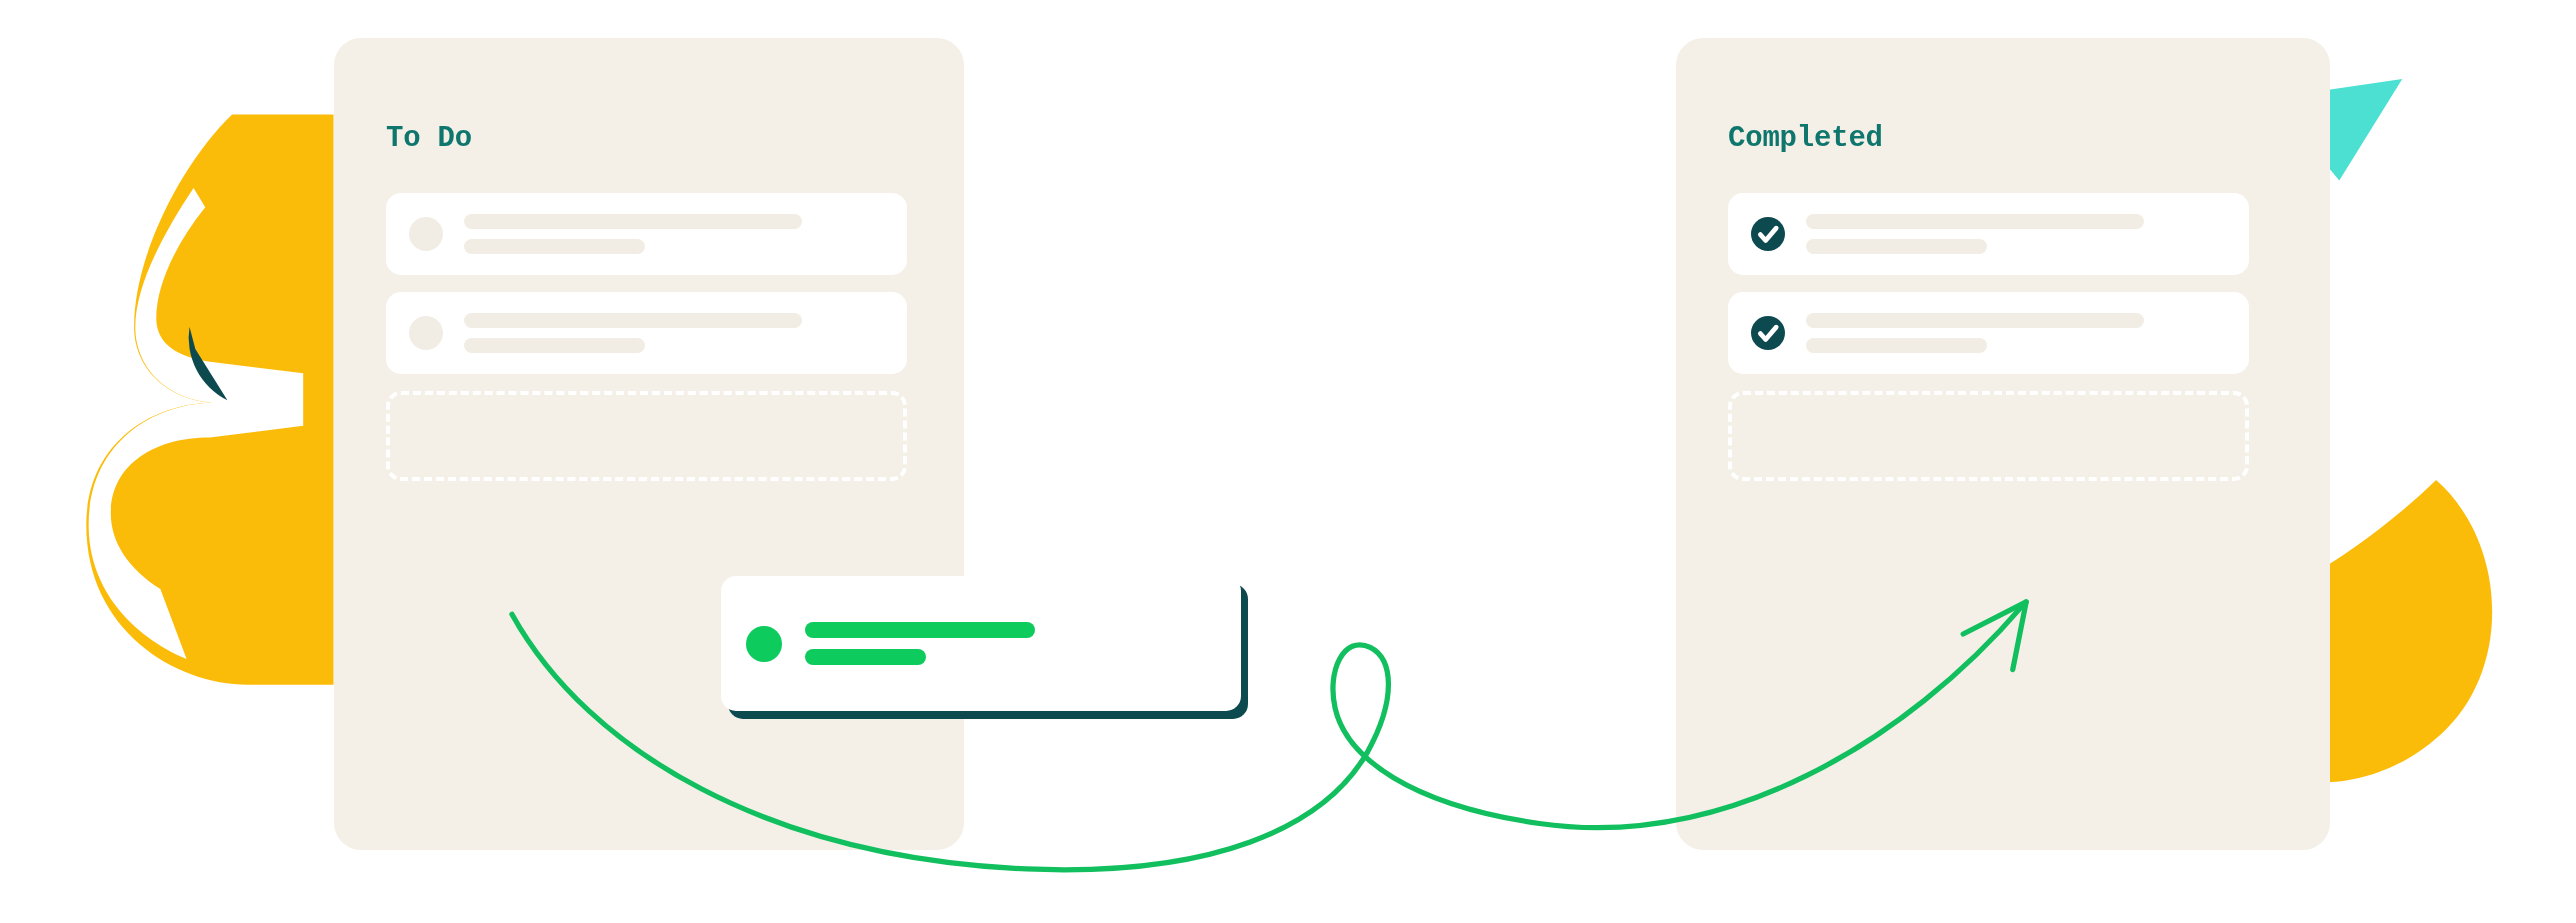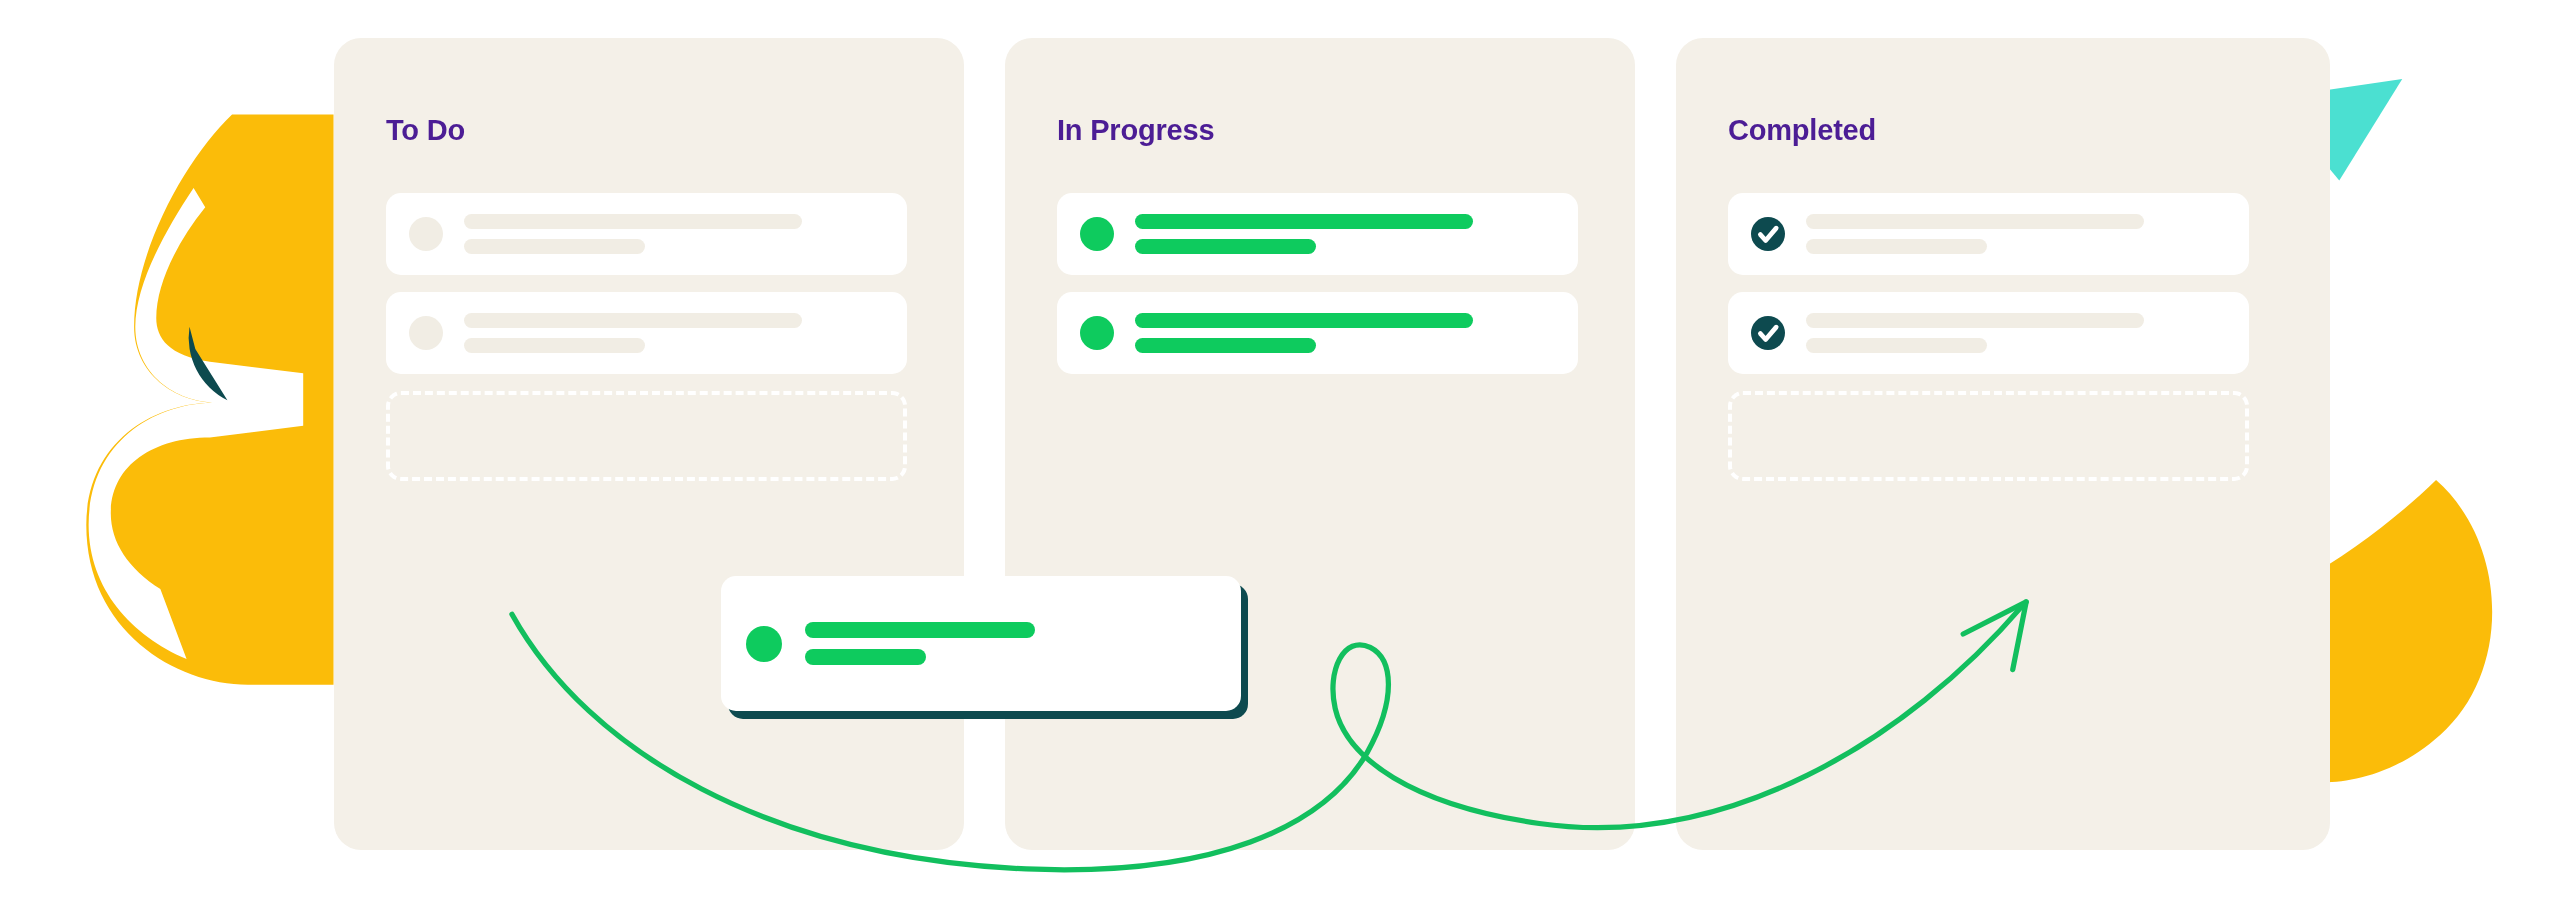--- a/index.html
+++ b/index.html
@@ -41,26 +41,27 @@
     background: #F4F0E8;
     border-radius: 27px;
   }
   .col-1 { left: 334px; }
   .col-2 { left: 1005px; }
   .col-3 { left: 1676px; padding-left: 24px; }
 
   .column-title {
     position: absolute;
     left: 52px;
-    top: 76px;
+    top: 84px;
     font-size: 29px;
     font-weight: bold;
     letter-spacing: -0.2px;
-    color: #4c1d95;
+    color: #0f766e;
     white-space: nowrap;
+    font-family: Liberation Mono, monospace;
   }
 
   
   .card {
     position: absolute;
     left: 52px;
     width: 521px;
     height: 82px;
     background: #FFFFFF;
     border-radius: 15px;
@@ -230,39 +231,20 @@
         <div class="card-avatar"></div>
         <div class="card-lines">
           <div class="line long"></div>
           <div class="line short"></div>
         </div>
       </div>
 
       <div class="drop-zone"></div>
     </div>
 
-    <div class="column col-2">
-      <div class="column-title">In Progress</div>
-
-      <div class="card slot-1 v-green">
-        <div class="card-avatar"></div>
-        <div class="card-lines">
-          <div class="line long"></div>
-          <div class="line short"></div>
-        </div>
-      </div>
-
-      <div class="card slot-2 v-green">
-        <div class="card-avatar"></div>
-        <div class="card-lines">
-          <div class="line long"></div>
-          <div class="line short"></div>
-        </div>
-      </div>
-    </div>
 
     <div class="column col-3">
       <div class="column-title">Completed</div>
 
       <div class="card slot-1 v-done">
         <div class="card-avatar">
           <svg class="check-glyph" viewBox="0 0 58 58">
             <path d="M16 30 L25 40 L43 19" fill="none" stroke="#FFFFFF" stroke-width="8" stroke-linecap="round" stroke-linejoin="round"></path>
           </svg>
         </div>

